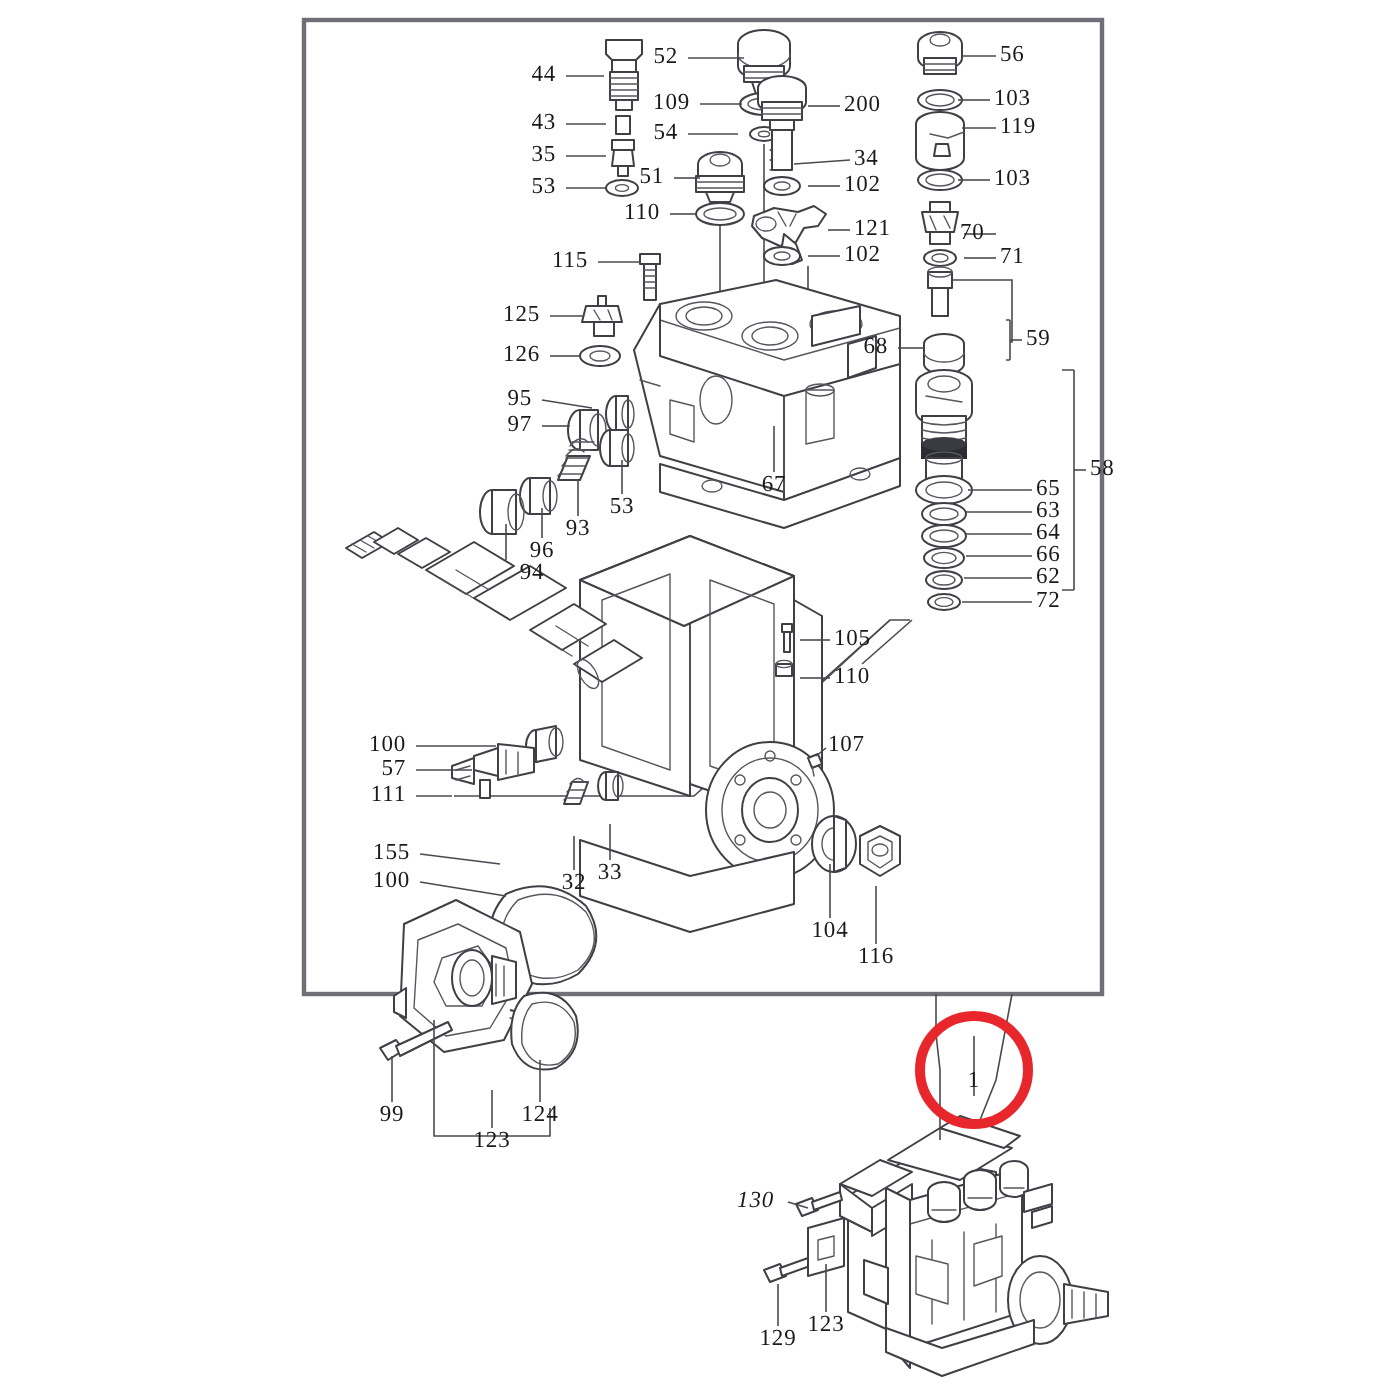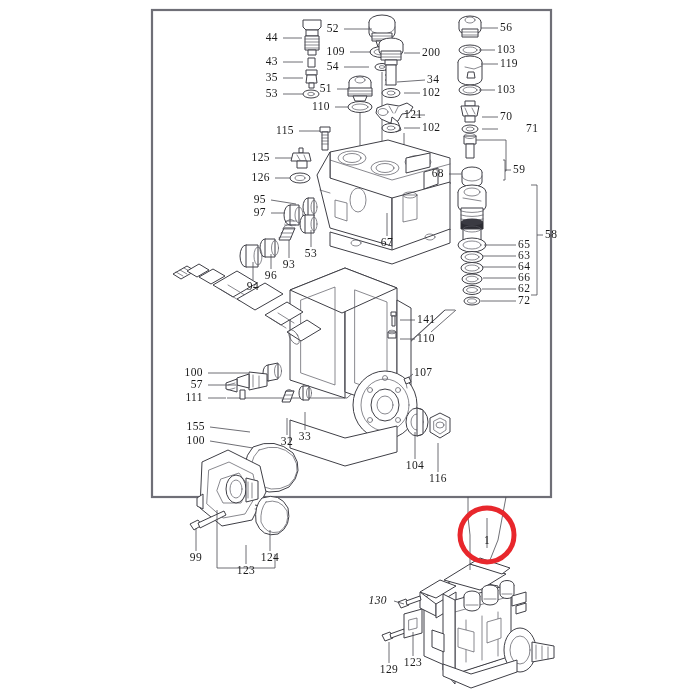--- a/index.html
+++ b/index.html
@@ -492,48 +492,48 @@
       <div class="lbl r" style="left: 278px; top: 78px;">35</div>
       <div class="lbl r" style="left: 278px; top: 94px;">53</div>
       <div class="lbl r" style="left: 339px; top: 29px;">52</div>
       <div class="lbl r" style="left: 345px; top: 52px;">109</div>
       <div class="lbl r" style="left: 339px; top: 67px;">54</div>
       <div class="lbl r" style="left: 332px; top: 89px;">51</div>
       <div class="lbl r" style="left: 330px; top: 107px;">110</div>
       <div class="lbl l" style="left: 422px; top: 53px;">200</div>
       <div class="lbl l" style="left: 427px; top: 80px;">34</div>
       <div class="lbl l" style="left: 422px; top: 93px;">102</div>
-      <div class="lbl l" style="left: 404px; top: 115px;">121</div>
+      <div class="lbl l" style="left: 427px; top: 115px;">121</div>
       <div class="lbl l" style="left: 422px; top: 128px;">102</div>
       <div class="lbl l" style="left: 500px; top: 28px;">56</div>
       <div class="lbl l" style="left: 497px; top: 50px;">103</div>
       <div class="lbl l" style="left: 500px; top: 64px;">119</div>
       <div class="lbl l" style="left: 497px; top: 90px;">103</div>
-      <div class="lbl l" style="left: 500px; top: 117px;">70</div>
-      <div class="lbl l" style="left: 500px; top: 129px; margin-left: 26px;">71</div>
+      <div class="lbl l" style="left: 480px; top: 117px;">70</div>
+      <div class="lbl l" style="left: 500px; top: 129px;">71</div>
       <div class="lbl r" style="left: 444px; top: 174px;">68</div>
       <div class="lbl l" style="left: 513px; top: 170px;">59</div>
       <div class="lbl l" style="left: 545px; top: 235px;">58</div>
       <div class="lbl l" style="left: 518px; top: 245px;">65</div>
       <div class="lbl l" style="left: 518px; top: 256px;">63</div>
       <div class="lbl l" style="left: 518px; top: 267px;">64</div>
       <div class="lbl l" style="left: 518px; top: 278px;">66</div>
       <div class="lbl l" style="left: 518px; top: 289px;">62</div>
       <div class="lbl l" style="left: 518px; top: 301px;">72</div>
       <div class="lbl r" style="left: 294px; top: 131px;">115</div>
       <div class="lbl r" style="left: 270px; top: 158px;">125</div>
       <div class="lbl r" style="left: 270px; top: 178px;">126</div>
       <div class="lbl r" style="left: 266px; top: 200px;">95</div>
       <div class="lbl r" style="left: 266px; top: 213px;">97</div>
       <div class="lbl c" style="left: 311px; top: 254px;">53</div>
       <div class="lbl c" style="left: 289px; top: 265px;">93</div>
       <div class="lbl c" style="left: 271px; top: 276px;">96</div>
-      <div class="lbl c" style="left: 253px; top: 287px;">94</div>
+      <div class="lbl c" style="left: 266px; top: 287px;">94</div>
       <div class="lbl c" style="left: 387px; top: 243px; text-align: center;">67</div>
-      <div class="lbl l" style="left: 417px; top: 320px;">141</div>
+      <div class="lbl l" style="left: 417px; top: 320px;">105</div>
       <div class="lbl l" style="left: 417px; top: 339px;">110</div>
       <div class="lbl l" style="left: 414px; top: 373px;">107</div>
       <div class="lbl c" style="left: 415px; top: 466px;">104</div>
       <div class="lbl c" style="left: 438px; top: 479px;">116</div>
       <div class="lbl r" style="left: 203px; top: 373px;">100</div>
       <div class="lbl r" style="left: 203px; top: 385px;">57</div>
       <div class="lbl r" style="left: 203px; top: 398px;">111</div>
       <div class="lbl r" style="left: 205px; top: 427px;">155</div>
       <div class="lbl r" style="left: 205px; top: 441px;">100</div>
       <div class="lbl c" style="left: 287px; top: 442px;">32</div>

